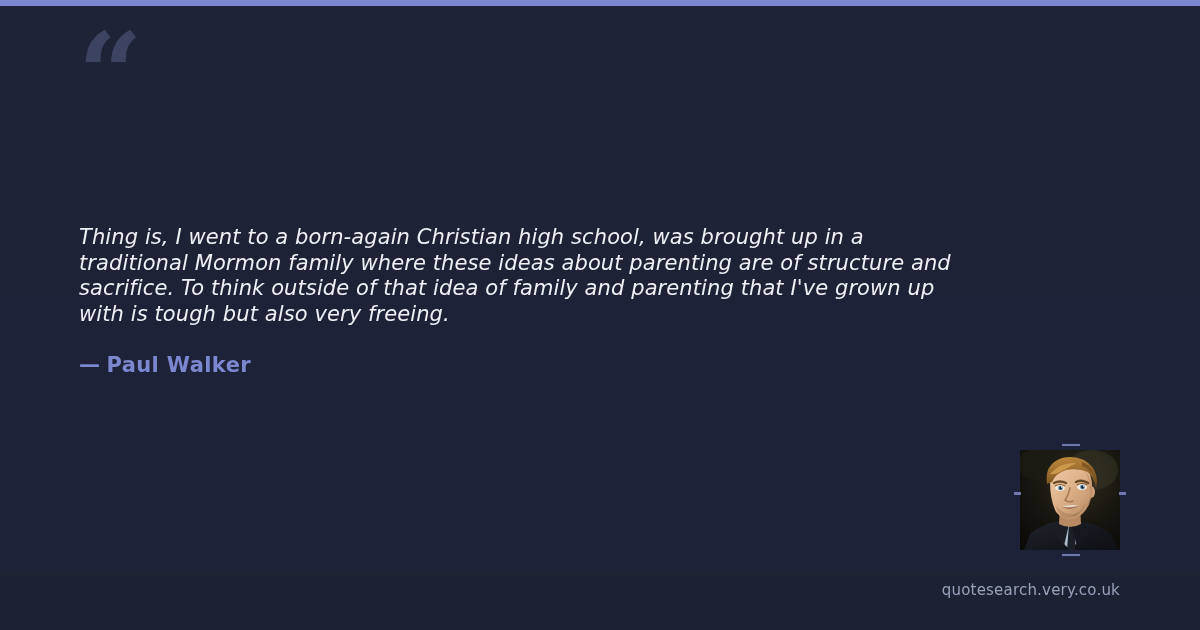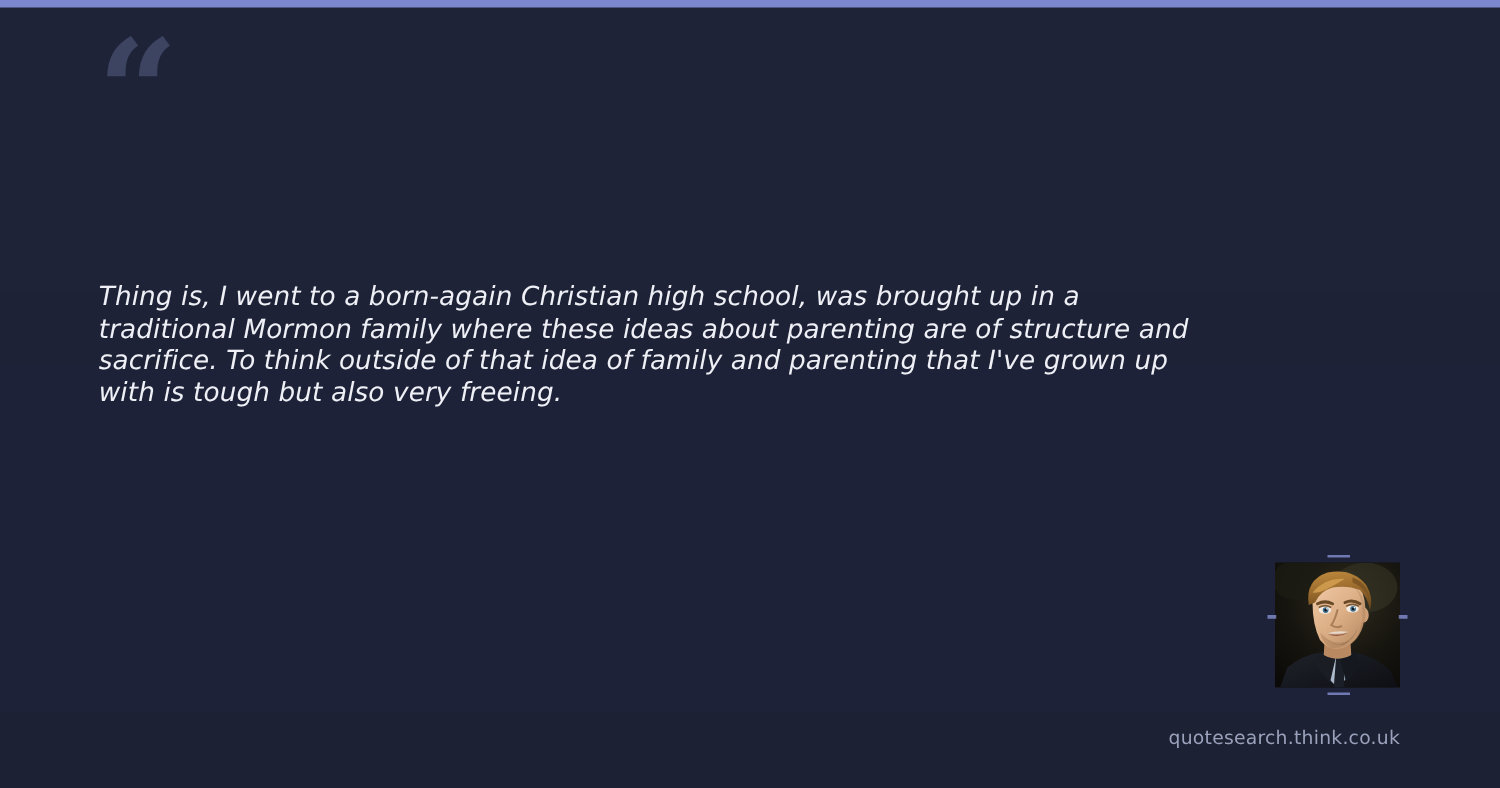--- a/index.html
+++ b/index.html
@@ -155,20 +155,23 @@
   <div class="band band-mid"></div>
   <div class="band band-lower"></div>
   <div class="band band-foot"></div>
 
   <div class="topbar"></div>
 
   <div class="quote-mark">“</div>
 
   <div class="quote-body">Thing is, I went to a born-again Christian high school, was brought up in a traditional Mormon family where these ideas about parenting are of structure and sacrifice. To think outside of that idea of family and parenting that I've grown up with is tough but also very freeing.</div>
 
+  <div class="attribution">
+    <span class="dash">—</span><span>Paul Walker</span>
+  </div>
 
   <div class="portrait-wrap">
     <div class="portrait">
       <svg viewBox="0 0 100 100" preserveAspectRatio="xMidYMid slice" aria-hidden="true">
         <defs>
           <radialGradient id="bgGrad" cx="58%" cy="30%" r="85%">
             <stop offset="0%" stop-color="#2e2a1e"></stop>
             <stop offset="55%" stop-color="#17150f"></stop>
             <stop offset="100%" stop-color="#0b0a08"></stop>
           </radialGradient>
@@ -240,15 +243,15 @@
 
         <path d="M64 20 Q74 28 72 48 Q68 62 58 68 Q70 58 70 40 Q70 28 64 20 Z" fill="#8c6441" opacity="0.22"></path>
       </svg>
     </div>
     <span class="tick tick-left"></span>
     <span class="tick tick-right"></span>
     <span class="tick tick-top"></span>
     <span class="tick tick-bottom"></span>
   </div>
 
-  <div class="site-url">quotesearch.think.co.uk</div>
+  <div class="site-url">quotesearch.very.co.uk</div>
 
 </div>
 
 </body></html>

